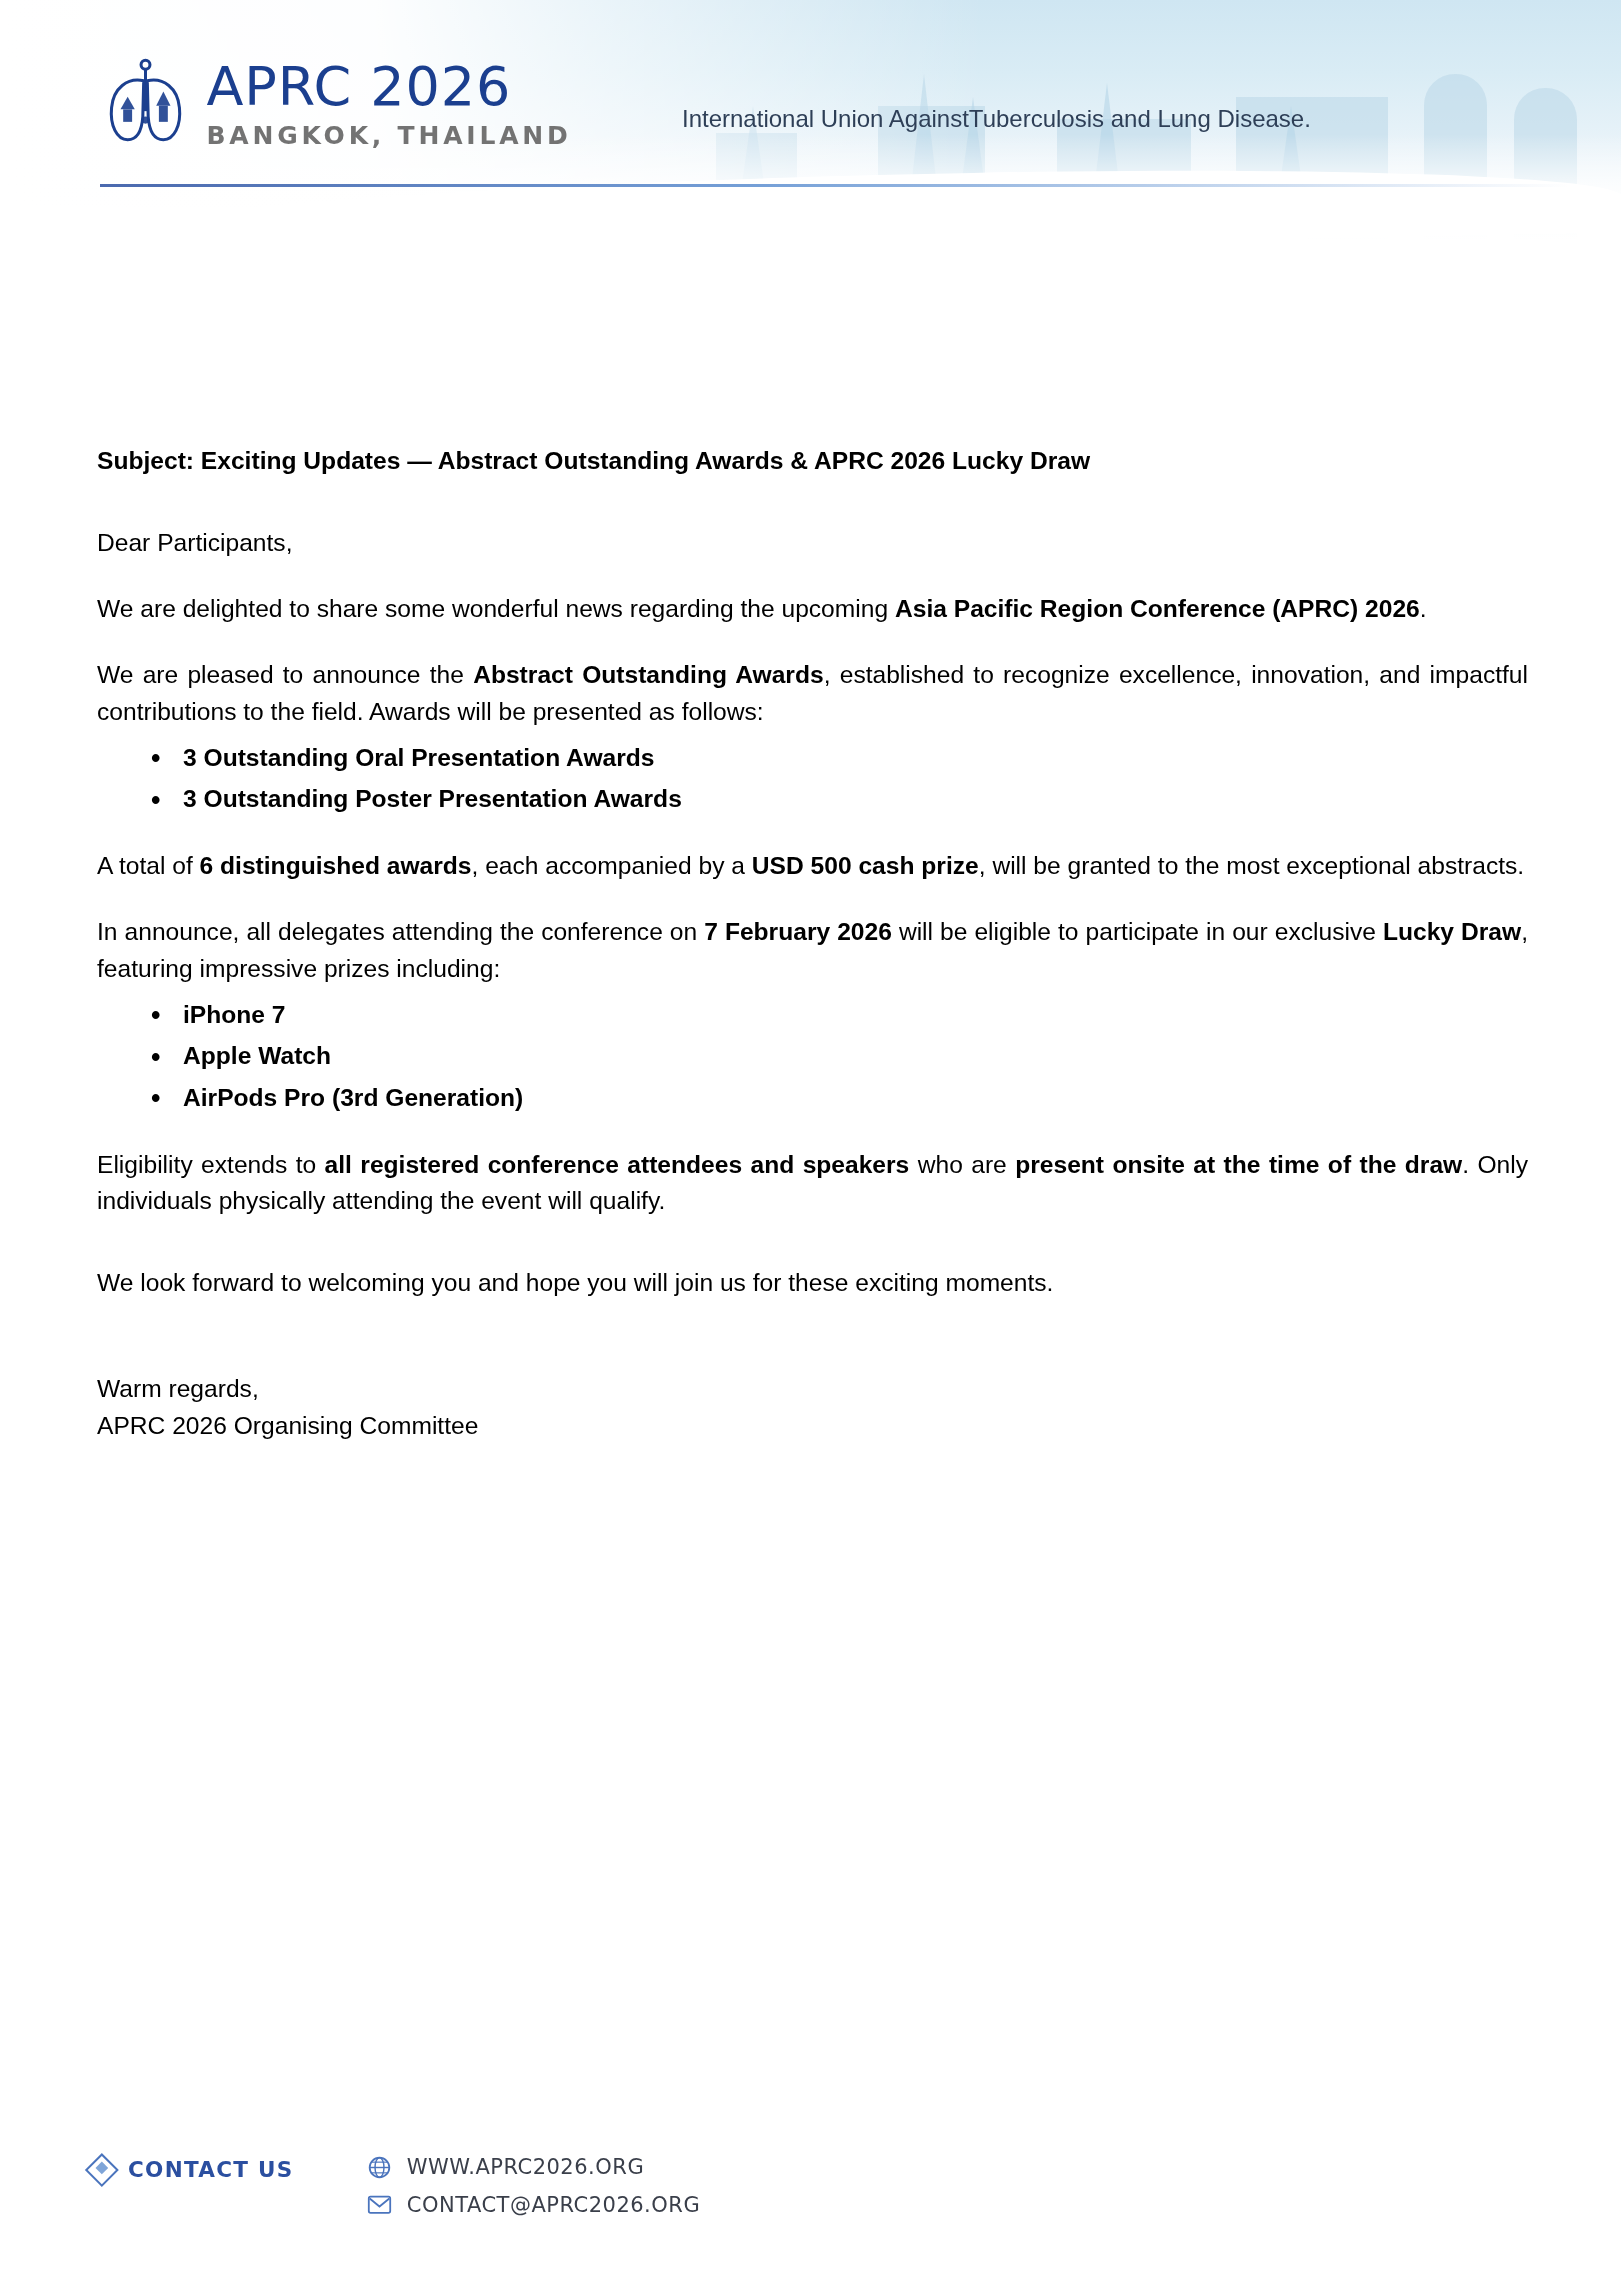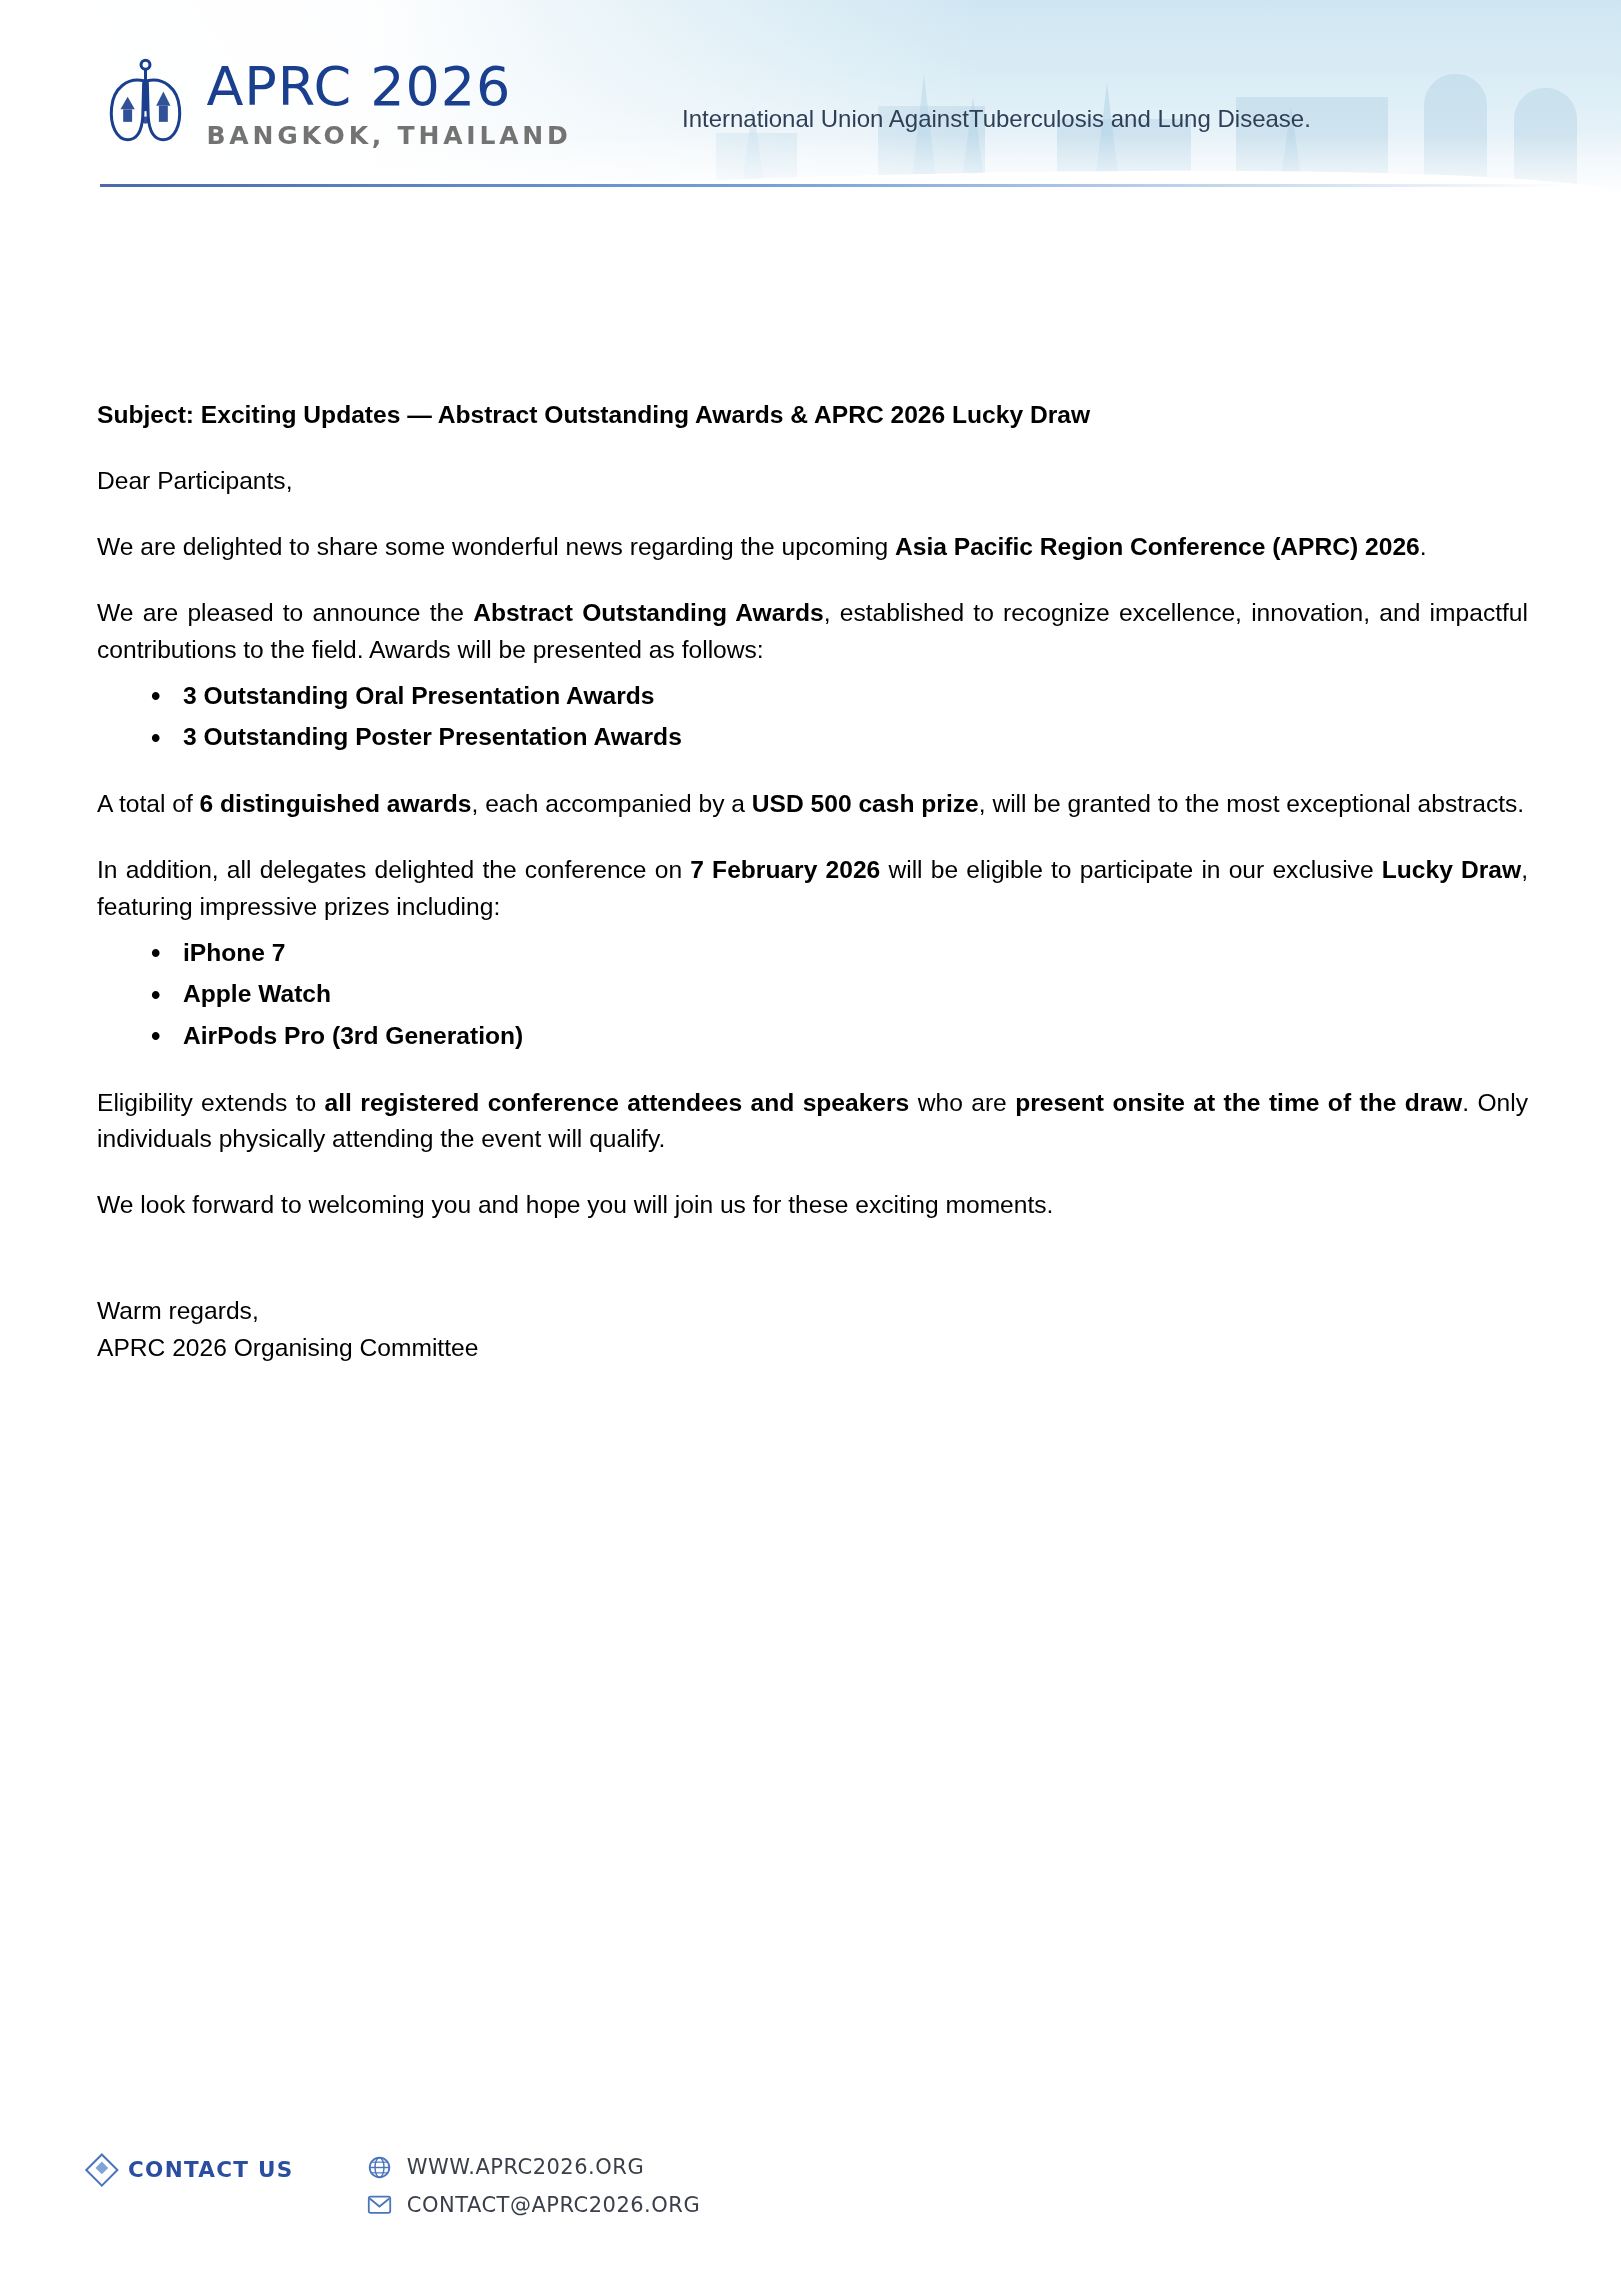--- a/index.html
+++ b/index.html
@@ -124,21 +124,21 @@
     width: 1431px;
     font-family: "Liberation Sans", sans-serif;
     font-size: 24.6px;
     line-height: 1.47;
     color: #000000;
   }
   .content p {
     margin: 0 0 30px 0;
     text-align: justify;
   }
-  .content p.nojust { text-align: left; }
+  .content p.nojust { text-align: left; margin-top: 46px; }
   .subject { font-weight: bold; margin-bottom: 36px; }
   .content b { font-weight: bold; }
   ul.bullets {
     margin: -19.7px 0 30px 0;
     padding-left: 86px;
     list-style: none;
   }
   ul.bullets li {
     position: relative;
     font-weight: bold;
@@ -282,21 +282,21 @@
   <ul class="bullets">
     <li>3 Outstanding Oral Presentation Awards</li>
     <li>3 Outstanding Poster Presentation Awards</li>
   </ul>
 
   <p>
     <span>A total of </span><b>6 distinguished awards</b><span>, each accompanied by a </span><b>USD 500 cash prize</b><span>, will be granted to the most exceptional abstracts.</span>
   </p>
 
   <p>
-    <span>In addition, all delegates delighted the conference on </span><b>7 February 2026</b><span> will be eligible to participate in our exclusive </span><b>Lucky Draw</b><span>, featuring impressive prizes including:</span>
+    <span>In announce, all delegates attending the conference on </span><b>7 February 2026</b><span> will be eligible to participate in our exclusive </span><b>Lucky Draw</b><span>, featuring impressive prizes including:</span>
   </p>
 
   <ul class="bullets">
     <li>iPhone 7</li>
     <li>Apple Watch</li>
     <li>AirPods Pro (3rd Generation)</li>
   </ul>
 
   <p>
     <span>Eligibility extends to </span><b>all registered conference attendees and speakers</b><span> who are </span><b>present onsite at the time of the draw</b><span>. Only individuals physically attending the event will qualify.</span>

